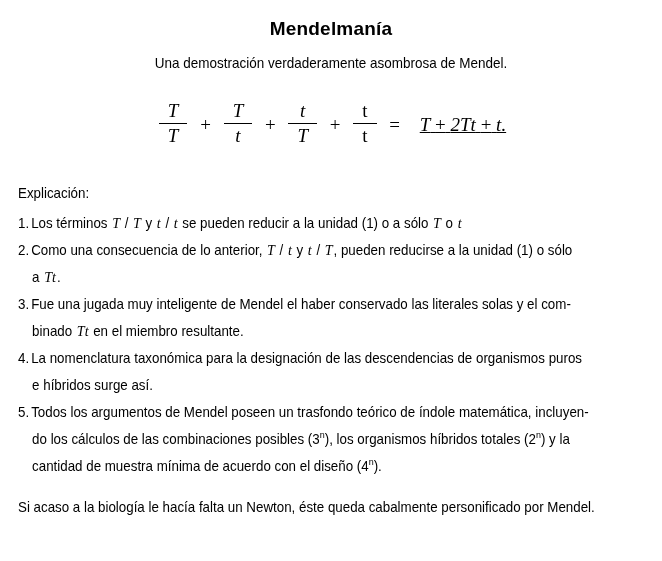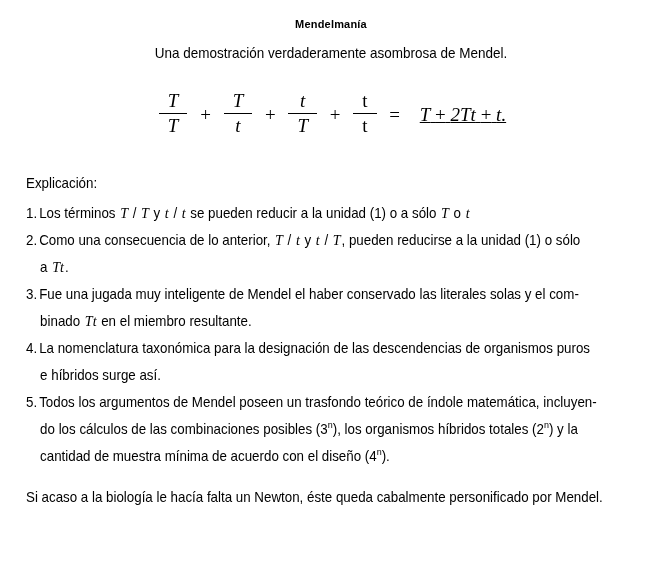--- a/index.html
+++ b/index.html
@@ -17,21 +17,21 @@
   .page {
     position: relative;
     width: 662px;
     height: 561px;
     box-sizing: border-box;
     padding: 0;
   }
   .title {
     text-align: center;
     font-weight: bold;
-    font-size: 11px;
+    font-size: 19px;
     letter-spacing: 0.2px;
     margin: 18px 0 0 0;
     font-family: "Liberation Sans", sans-serif;
   }
   .subtitle {
     text-align: center;
     font-size: 14.5px;
     margin: 15px 0 0 0;
     transform: scaleX(0.93);
     font-family: "Liberation Sans", sans-serif;
@@ -78,21 +78,21 @@
     display: inline-block;
     vertical-align: middle;
     padding-left: 10px;
     text-decoration: underline;
   }
   .rhs i { font-style: italic; }
 
   
   .body-block {
     margin: 32px 0 0 0;
-    padding: 0 10px 0 26px;
+    padding: 0 10px 0 18px;
   }
   .para {
     font-size: 14.2px;
     line-height: 27px;
     transform: scaleX(0.94);
     transform-origin: left center;
     white-space: nowrap;
   }
   .para.explicacion { margin-bottom: 3px; }
   .item {

